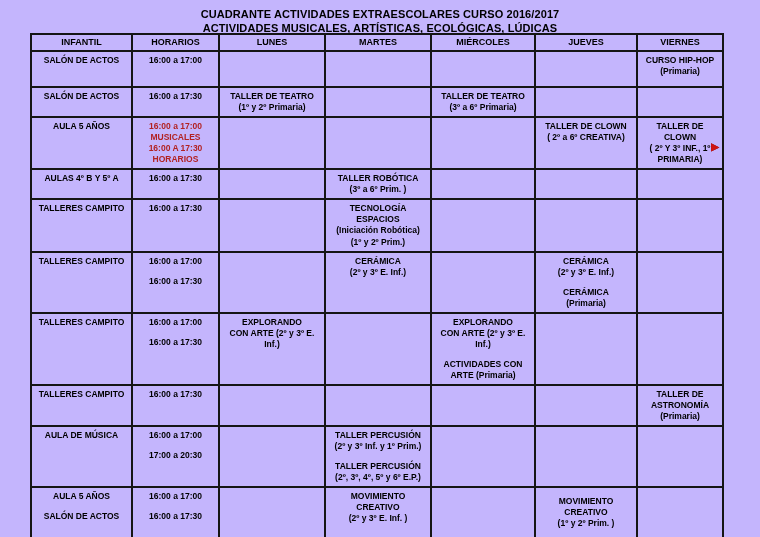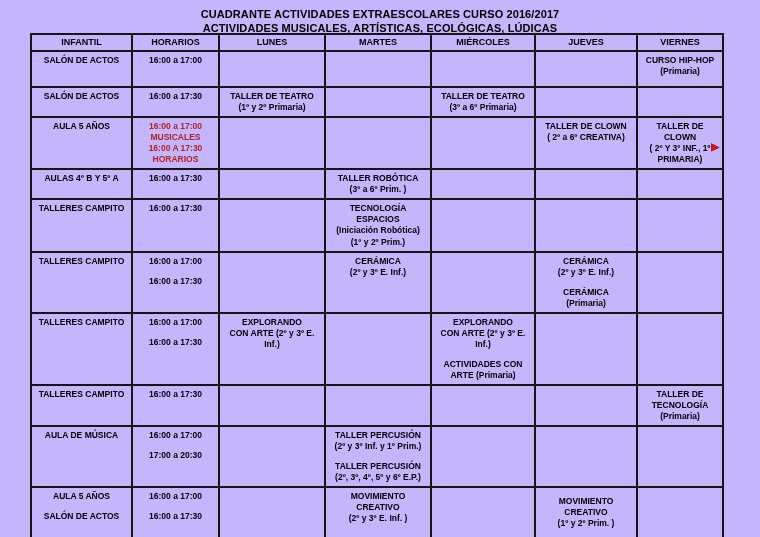--- a/index.html
+++ b/index.html
@@ -288,21 +288,21 @@
               <div class="line"><span>16:00 a 17:30</span></div>
             </div>
           </td>
           <td></td>
           <td></td>
           <td></td>
           <td></td>
           <td>
             <div class="block">
               <div class="line"><span>TALLER DE</span></div>
-              <div class="line"><span>TECNOLOGÍA</span></div>
+              <div class="line"><span>ASTRONOMÍA</span></div>
               <div class="line"><span>(Primaria)</span></div>
             </div>
           </td>
         </tr>
         <tr style="height: 49px;">
           <td>
             <div class="block">
               <div class="line"><span>AULA DE MÚSICA</span></div>
             </div>
           </td>

